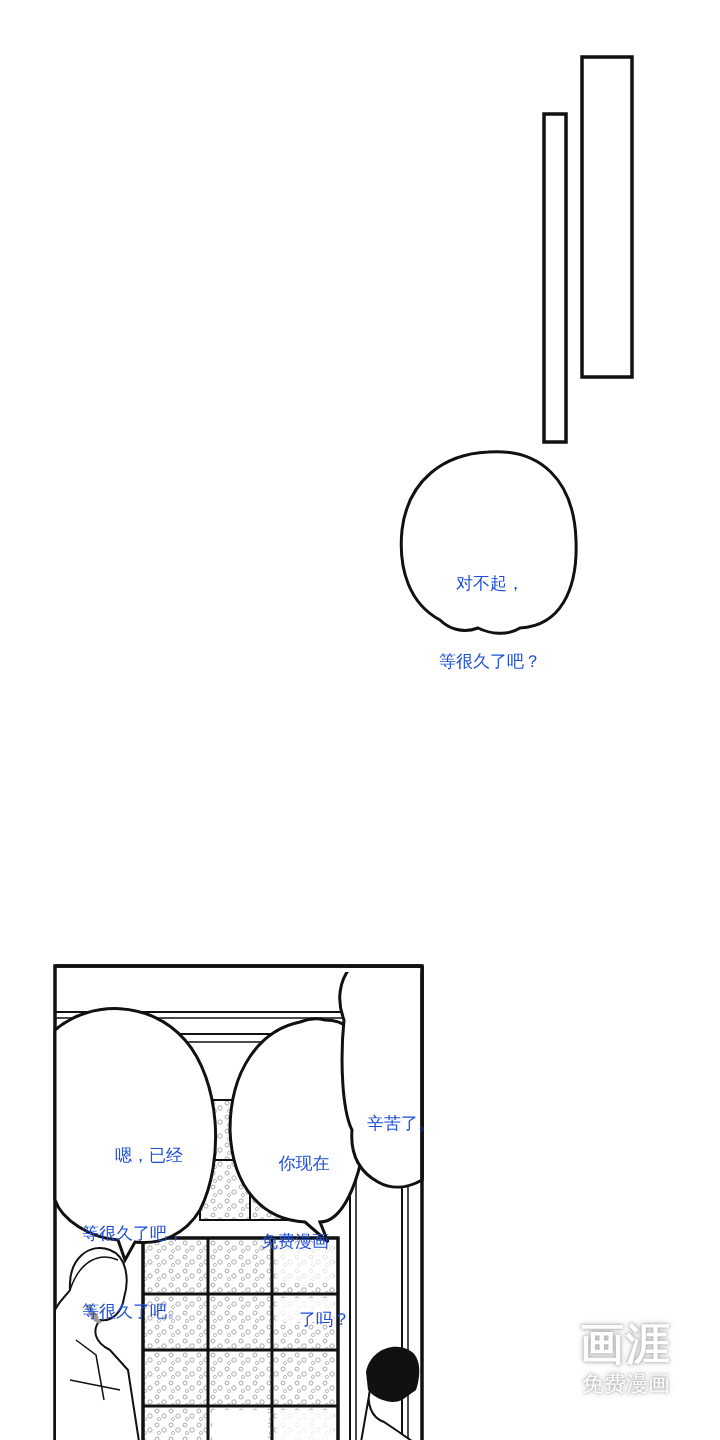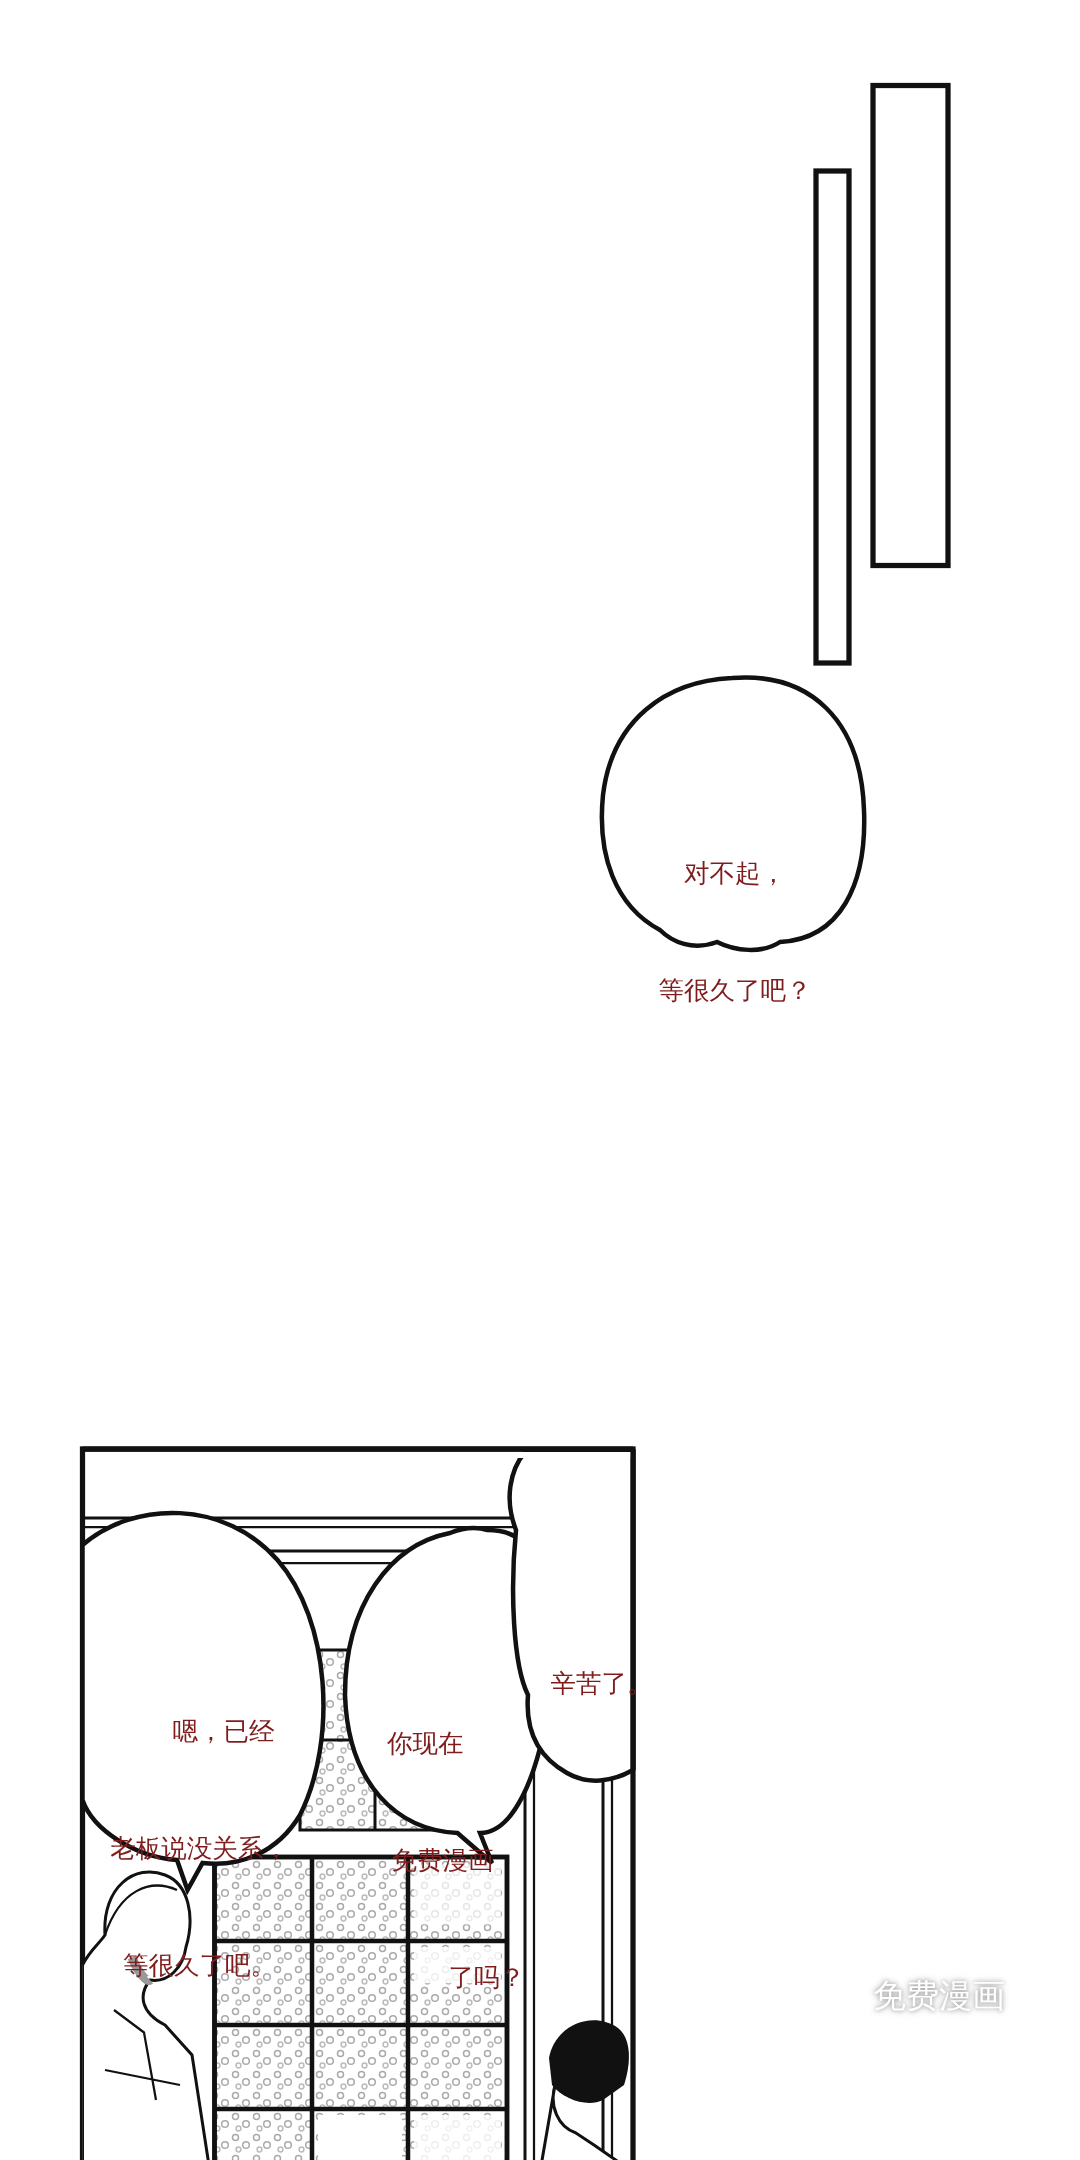--- a/index.html
+++ b/index.html
@@ -1,18 +1,18 @@
 <!DOCTYPE html>
 <html><head>
   <meta charset="utf-8">
   <style>
     html, body { margin: 0; padding: 0; background: #ffffff; }
     body { width: 720px; height: 1440px; position: relative; overflow: hidden; font-family: "DejaVu Sans", sans-serif; }
     .abs { position: absolute; }
-    .bubble-text { position: absolute; color: #7f1d1d; font-size: 17px; line-height: 26px; text-align: center; white-space: pre; font-family: "DejaVu Sans", sans-serif; }
+    .bubble-text { position: absolute; color: #1d4ed8; font-size: 17px; line-height: 26px; text-align: center; white-space: pre; font-family: "DejaVu Sans", sans-serif; }
     .watermark { position: absolute; left: 566px; top: 1318px; width: 120px; text-align: center; color: #ffffff; text-shadow: 0 0 3px #9a9a9a, 0 0 6px #bdbdbd; }
     .wm-logo { font-size: 44px; font-weight: bold; letter-spacing: 2px; line-height: 52px; }
     .wm-sub { font-size: 22px; line-height: 28px; text-align: center; }
   </style>
 </head>
 <body>
 
 <svg class="abs" width="720" height="700" style="left:0;top:0;">
   <rect x="582" y="57" width="50" height="320" fill="#fff" stroke="#111" stroke-width="3.5"></rect>
   <rect x="544" y="114" width="22" height="328" fill="#fff" stroke="#111" stroke-width="3.5"></rect>
@@ -84,29 +84,30 @@
   <path d="M55,70 C90,40 150,40 185,80 C220,120 225,200 200,250 C185,275 160,285 135,282 L125,300 L118,280 C90,278 62,260 55,240 Z" fill="#fff" stroke="#111" stroke-width="3"></path>
   <path d="M325,60 C370,60 372,120 368,160 C360,230 340,262 320,262 L328,282 L305,262 C265,260 232,230 230,170 C230,110 260,70 300,62 C310,58 318,58 325,60 Z" fill="#fff" stroke="#111" stroke-width="3"></path>
   <path d="M350,8 L422,8 L422,220 C408,228 392,230 378,222 C360,212 350,195 352,170 C342,150 340,100 344,60 C336,40 340,20 350,8 Z" fill="#fff" stroke="#111" stroke-width="3"></path>
   <rect x="330" y="8" width="92" height="4" fill="#fff"></rect>
   <line x1="422" y1="6" x2="422" y2="220" stroke="#111" stroke-width="3.5"></line>
   <line x1="55" y1="6" x2="422" y2="6" stroke="#111" stroke-width="3.5"></line>
 </svg>
 
 <div class="bubble-text" style="left:58px;top:1090px;width:150px;">
   <div style="padding-left:32px;">嗯，已经</div>
-  <div>老板说没关系，</div>
+  <div>等很久了吧，</div>
   <div>等很久了吧。</div>
 </div>
 
 <div class="bubble-text" style="left:240px;top:1098px;width:110px;">
-  <div style="text-align:left;padding-left:18px;">你现在</div>
+  <div style="text-align:center;padding-left:18px;">你现在</div>
   <div>免费漫画</div>
   <div style="text-align:right;padding-left:14px;">了吗？</div>
 </div>
 
 <div class="bubble-text" style="left:338px;top:1058px;width:80px;margin-left:23px;">
   <div>辛苦了。</div>
 </div>
 
 <div class="watermark">
+  <div class="wm-logo">画涯</div>
   <div class="wm-sub">免费漫画</div>
 </div>
 
 </body></html>

